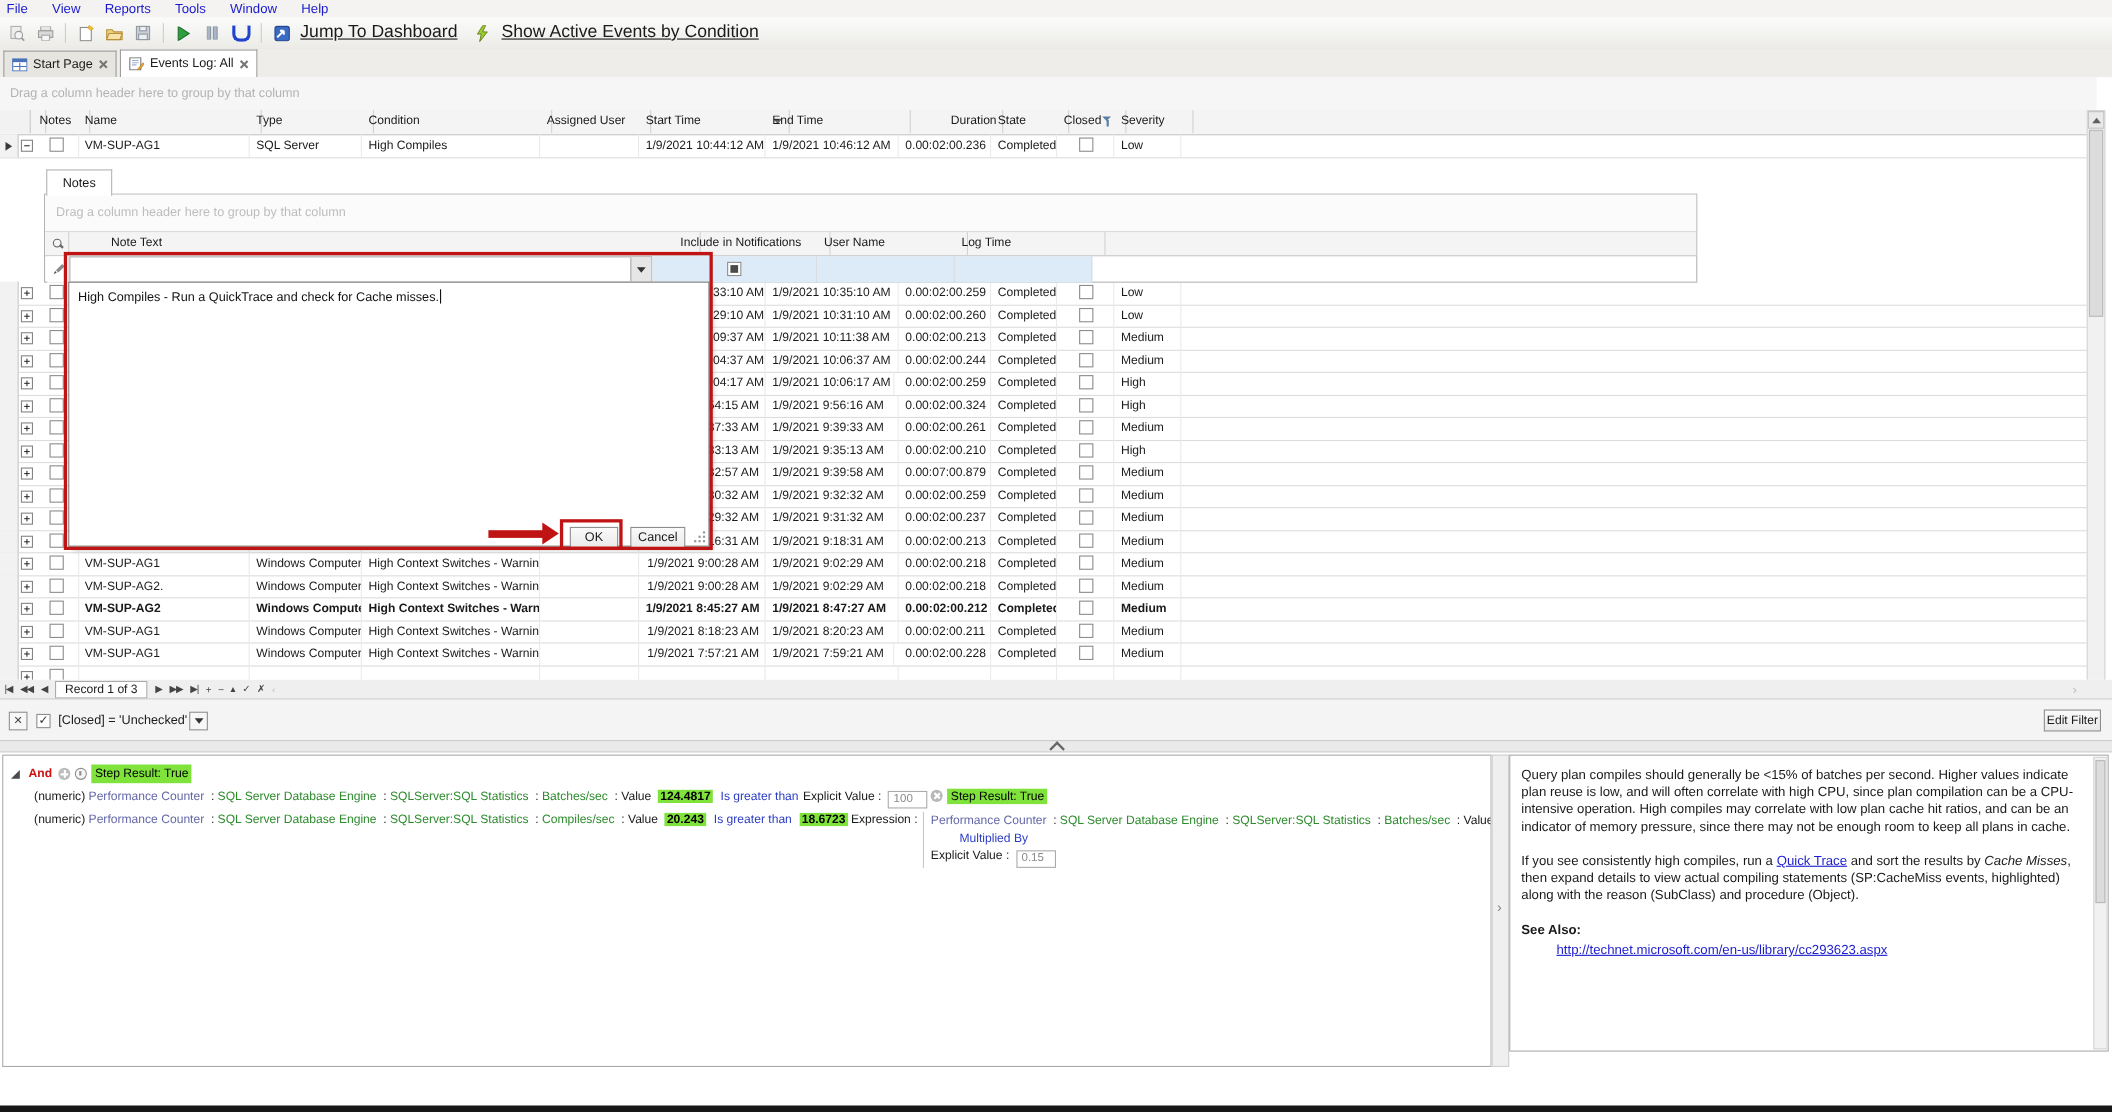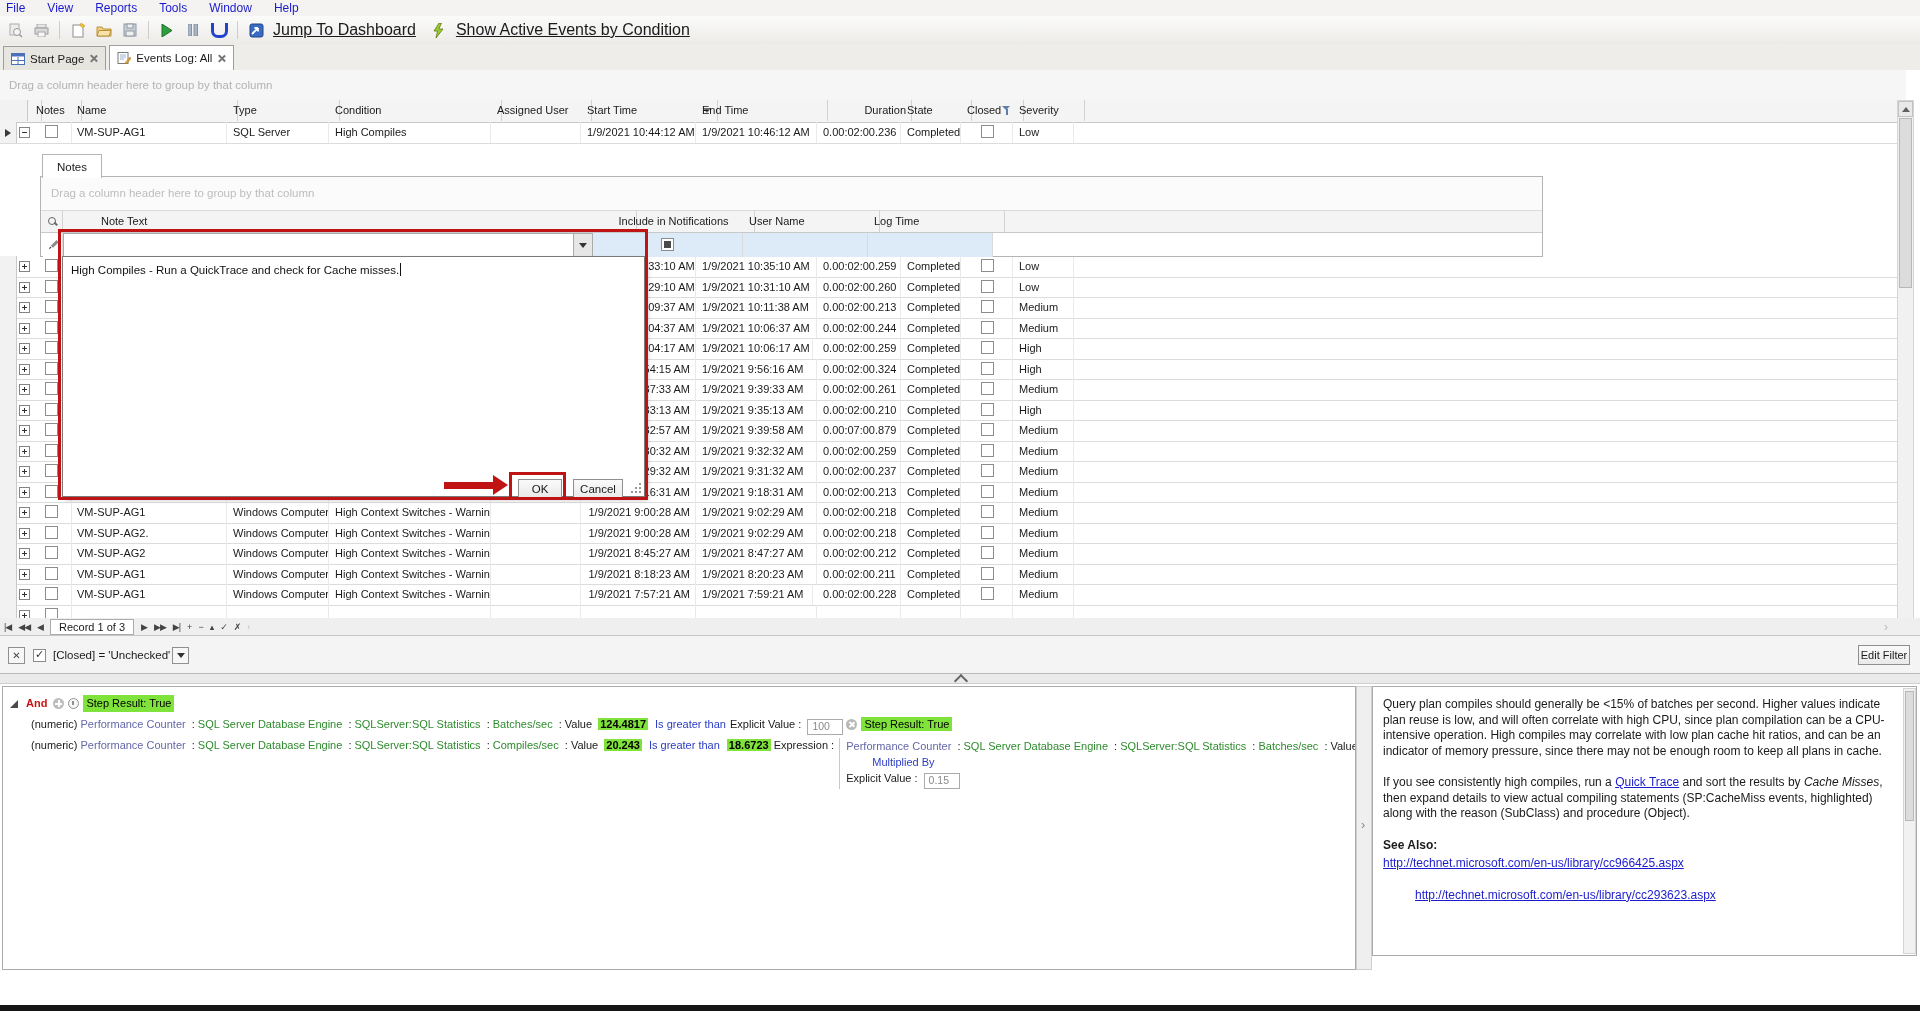--- a/index.html
+++ b/index.html
@@ -522,21 +522,21 @@
           <div class="c" style="left: 492px; width: 89px;"></div>
           <div class="c" style="left: 582px; width: 114px; text-align: right;">1/9/2021 9:00:28 AM</div>
           <div class="c" style="left: 697px; width: 120px;">1/9/2021 9:02:29 AM</div>
           <div class="c" style="left: 818px; width: 83px; text-align: right;">0.00:02:00.218</div>
           <div class="c" style="left: 902px; width: 59px;">Completed</div>
           <div class="c" style="left: 962px; width: 51px; padding: 0px;">
             <div class="cb" style="left: 19px; top: 3px; position: absolute;"></div>
           </div>
           <div class="c" style="left: 1014px; width: 60px;">Medium</div>
         </div>
-        <div class="evrow rowline" style="top: 473px; height: 20.5px;">
+        <div class="evrow rowline" style="top: 473px; height: 20.5px; font-weight: bold;">
           <div class="c indcell" style="left: 0px; width: 17px; padding: 0px;"></div>
           <div class="exp plus"></div>
           <div class="c" style="left: 31px; width: 41px; padding: 0px;">
             <div class="cb" style="left: 14px; top: 3px; position: absolute;"></div>
           </div>
           <div class="c" style="left: 72px; width: 155px;">VM-SUP-AG2</div>
           <div class="c" style="left: 228px; width: 101px;">Windows Computer</div>
           <div class="c" style="left: 330px; width: 161px;">High Context Switches - Warning</div>
           <div class="c" style="left: 492px; width: 89px;"></div>
           <div class="c" style="left: 582px; width: 114px; text-align: right;">1/9/2021 8:45:27 AM</div>
@@ -707,21 +707,20 @@
     </div>
 
   <div id="vsplit" class="abs">
     <span class="abs" style="left:4px;top:130px;font-size:13px;color:#8A8A8A;">›</span>
   </div>
 
   <div id="advisory" class="abs">
       <div class="adv-p" style="margin-bottom: 16px;"><span>Query plan compiles should generally be &lt;15% of batches per second. Higher values indicate plan reuse is low, and will often correlate with high CPU, since plan compilation can be a CPU-intensive operation. High compiles may correlate with low plan cache hit ratios, and can be an indicator of memory pressure, since there may not be enough room to keep all plans in cache.</span></div>
       <div class="adv-p" style="margin-bottom: 16px;"><span>If you see consistently high compiles, run a </span><span class="seg-link">Quick Trace</span><span> and sort the results by </span><span class="seg-italic">Cache Misses</span><span>, then expand details to view actual compiling statements (SP:CacheMiss events, highlighted) along with the reason (SubClass) and procedure (Object).</span></div>
       <div class="adv-p" style="margin-bottom: 3px;"><span class="seg-bold">See Also:</span></div>
-      <div class="adv-p" style="margin-bottom: 16px;"><span class="seg-link">http://technet.microsoft.com/en-us/library/cc966425.aspx</span></div>
       <div class="adv-p" style="margin-bottom: 0px; padding-left: 32px;"><span class="seg-link">http://technet.microsoft.com/en-us/library/cc293623.aspx</span></div>
     </div>
   <div class="abs sbar" style="left:1903px;top:688px;width:13px;height:266px;">
     <div class="thumb" style="left:1px;top:2px;width:9px;height:130px;"></div>
   </div>
 
   <div id="blackstrip" class="abs"></div>
 </div>
 
 </body></html>

